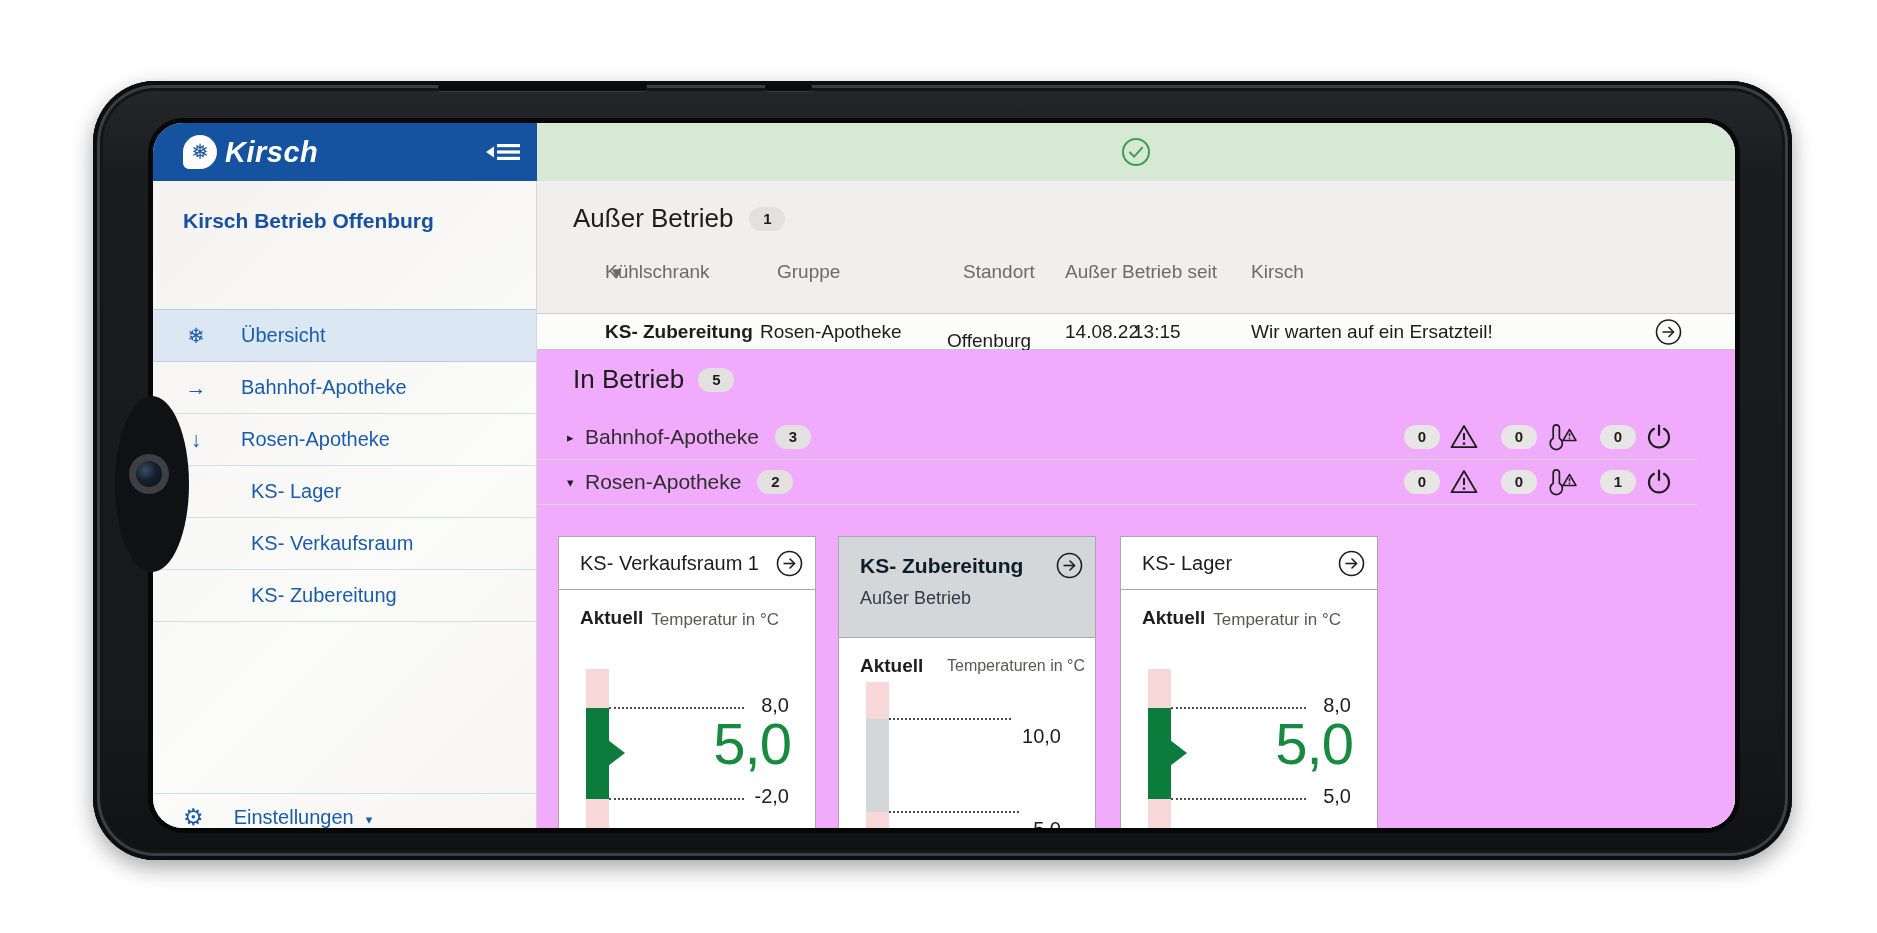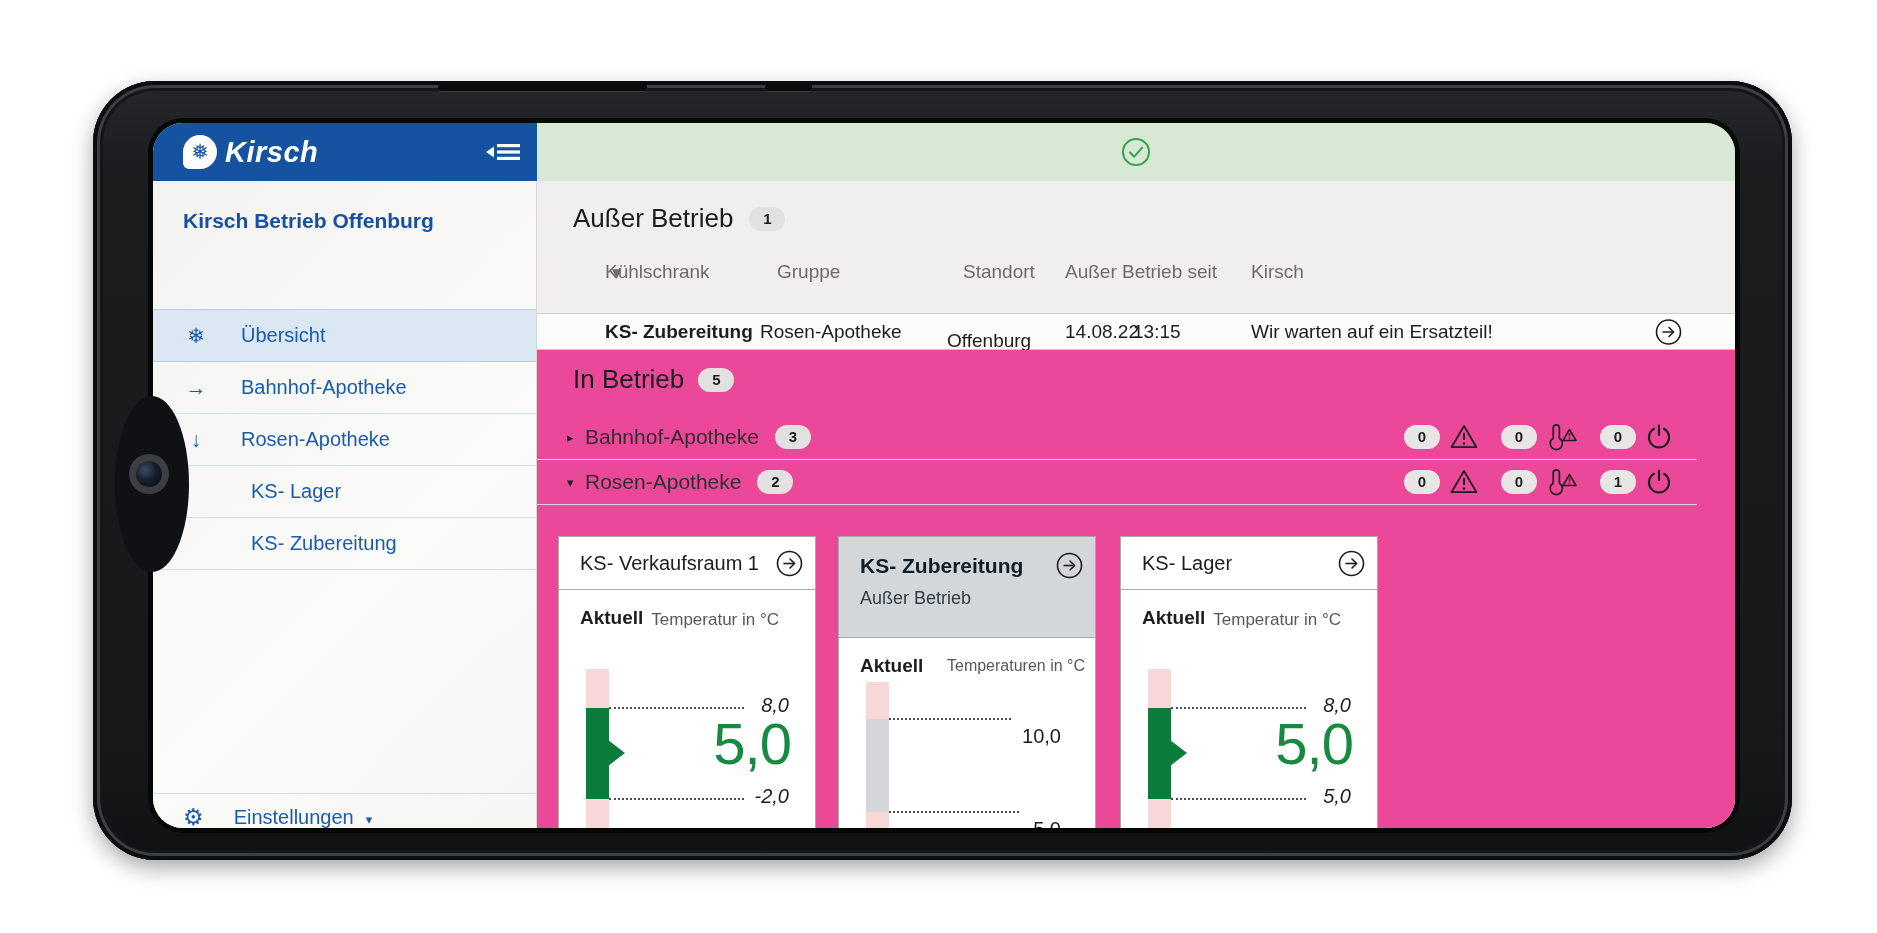--- a/index.html
+++ b/index.html
@@ -70,21 +70,21 @@
   .cols{position:absolute;left:0;right:0;top:80px;height:26px;}
   .col-fridge{left:68px;cursor:pointer;}
   .col-group{left:226px;margin-left:14px;} .col-loc{left:426px;} .col-since{left:528px;} .col-cause{left:714px;}
   .sort{font-size:12px;color:#444;margin-left:7px;}
   .oos-row{position:absolute;left:0;right:0;top:132px;bottom:0;background:#fcfcfb;border-top:1px solid #cecdcb;cursor:pointer;}
   .oos-row span{position:absolute;top:50%;transform:translateY(-50%);font-size:19px;color:#1d1d1d;white-space:nowrap;}
   .cell-name{left:68px;font-weight:bold;}
   .cell-group{left:223px;} .cell-loc{left:410px;margin-top:9px;} .cell-date{left:528px;} .cell-time{left:596px;} .cell-cause{left:714px;}
   .row-arrow{position:absolute;left:1118px;top:50%;transform:translateY(-50%);display:flex;}
 
-  .ib{position:relative;height:478px;background:#ec4899;}
+  .ib{position:relative;height:478px;background:#f0abfc;}
   .ib-title{position:absolute;left:36px;top:14px;display:flex;align-items:center;gap:14px;
             font-size:26px;color:#1d1d1d;}
   .group-row{position:absolute;left:0;right:38px;height:45px;border-bottom:1px solid #d8d6d5;cursor:pointer;}
   .g-row1{top:64px;} .g-row2{top:109px;}
   .g-caret{position:absolute;left:30px;top:50%;transform:translateY(-50%);font-size:13px;color:#1d1d1d;}
   .g-label{position:absolute;left:48px;top:50%;transform:translateY(-50%);display:flex;align-items:center;gap:16px;
            font-size:21px;color:#2e2e2e;white-space:nowrap;}
   .counters{position:absolute;right:24px;top:50%;transform:translateY(-50%);display:flex;align-items:center;}
   .pill{min-width:22px;height:24px;padding:0 7px;border-radius:13px;background:#e8e6e5;font-size:15px;
         font-weight:bold;color:#1d1d1d;display:flex;align-items:center;justify-content:center;margin-right:9px;}
@@ -116,21 +116,21 @@
   .c2 .seg-bot{top:275px;height:55px;}
   .gpointer{position:absolute;left:49px;width:0;height:0;border-top:13px solid transparent;
             border-bottom:13px solid transparent;border-left:17px solid #0c7c3c;}
   .c1 .gpointer,.c3 .gpointer{top:203px;}
   .dotline{position:absolute;border-top:2px dotted #4c4c4c;height:0;}
   .c1 .dot-max,.c3 .dot-max{left:50px;top:170px;width:135px;}
   .c1 .dot-min,.c3 .dot-min{left:50px;top:261px;width:135px;}
   .c2 .dot-max{left:50px;top:181px;width:122px;}
   .c2 .dot-min{left:50px;top:274px;width:130px;}
   .glbl{position:absolute;font-size:20px;color:#1d1d1d;width:70px;text-align:right;}
-  .c1 .glbl,.c3 .glbl{right:26px;font-style:italic;}
+  .c1 .glbl,.c3 .glbl{right:26px;}
   .c2 .glbl{right:34px;margin-top:20px;}
   .c1 .lbl-max,.c3 .lbl-max{top:157px;} .c1 .lbl-min,.c3 .lbl-min{top:248px;}
   .c2 .lbl-max{top:168px;} .c2 .lbl-min{top:261px;}
   .gvalue{position:absolute;left:80px;width:152px;top:178px;font-size:58px;line-height:1;
           letter-spacing:-1px;color:#178a40;text-align:right;}
 </style>
 </head>
 <body>
 
 <div class="stage">
@@ -175,20 +175,23 @@
             <div class="nav-item">
               <span class="nav-icon">→</span>
               <span>Bahnhof-Apotheke</span>
             </div>
             <div class="nav-item">
               <span class="nav-icon">↓</span>
               <span>Rosen-Apotheke</span>
             </div>
             <div class="nav-item sub">
               <span>KS- Lager</span>
+            </div>
+            <div class="nav-item sub">
+              <span>KS- Verkaufsraum</span>
             </div>
             <div class="nav-item sub">
               <span>KS- Zubereitung</span>
             </div>
           </nav>
           <div class="side-footer">
             <span class="gear">⚙</span>
             <span>Einstellungen</span>
             <span class="foot-caret">▾</span>
           </div>

